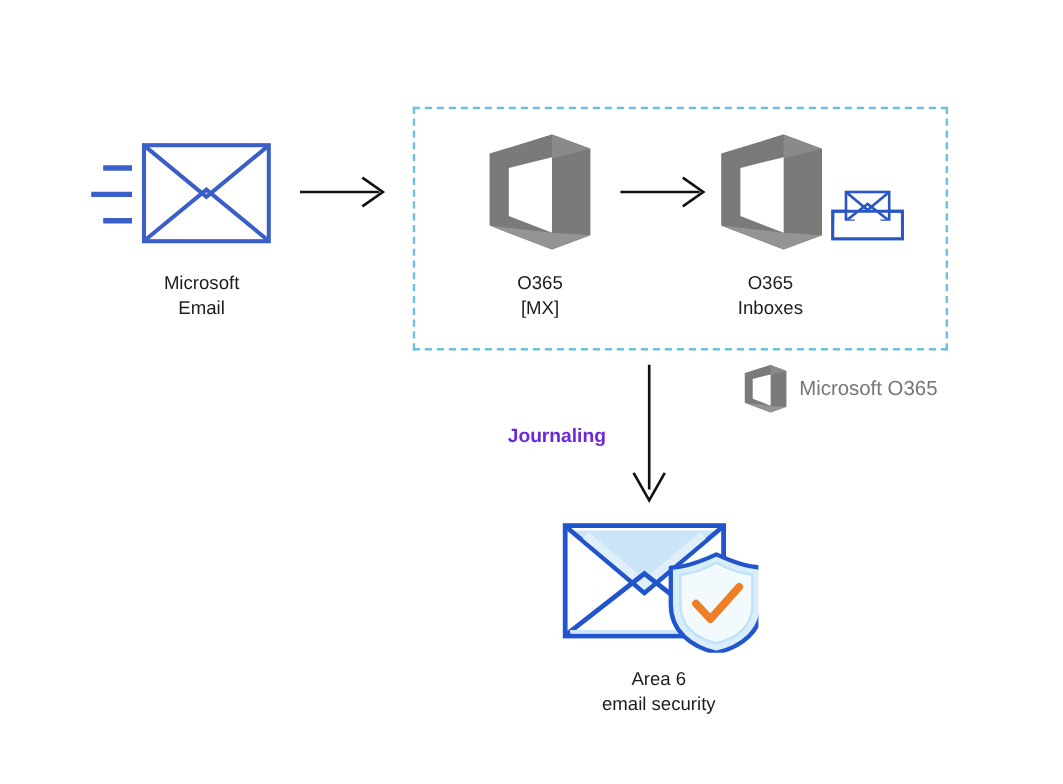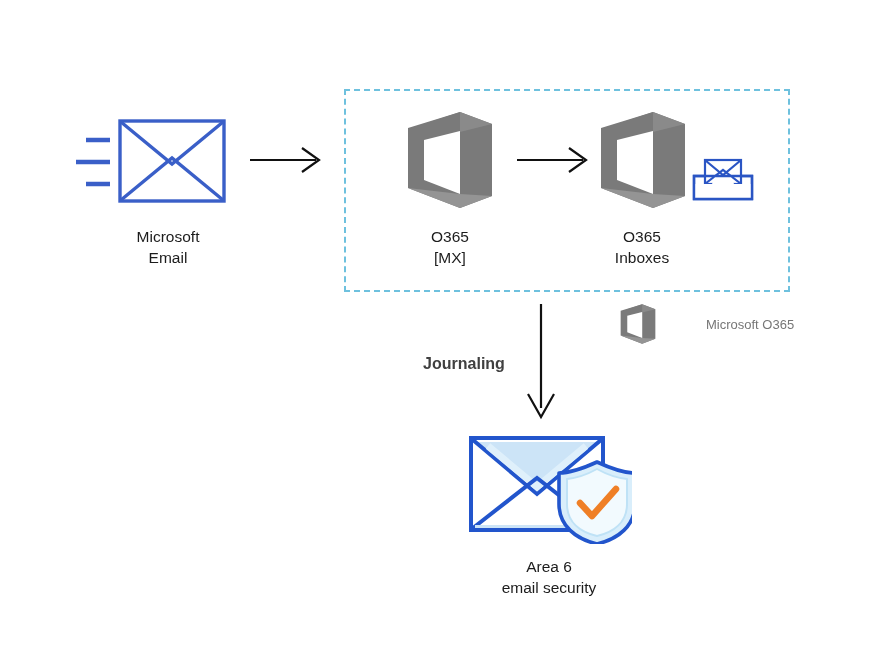--- a/index.html
+++ b/index.html
@@ -60,35 +60,34 @@
   
   #legend-ms-o365 {
     position: absolute;
     left: 619px;
     top: 303px;
     display: flex;
     align-items: center;
     gap: 9px;
   }
   #legend-ms-o365-label {
-    font-size: 13px;
+    font-size: 17px;
     color: #767676;
     white-space: nowrap;
     font-family: "Liberation Sans", sans-serif;
-    margin-left: 40px;
   }
   
   #journaling-label {
     position: absolute;
     left: 414px;
     top: 355px;
     width: 100px;
     font-size: 16px;
     font-weight: bold;
-    color: #404040;
+    color: #6d28d9;
     text-align: center;
     font-family: "Liberation Sans", sans-serif;
   }
   #arrow-journaling { left: 518px; top: 300px; width: 46px; height: 122px; }
   
   #area1-node { left: 466px; top: 432px; width: 166px; height: 112px; }
   #area1-label { left: 466px; top: 556px; width: 166px; }
 </style>
 </head>
 <body>

